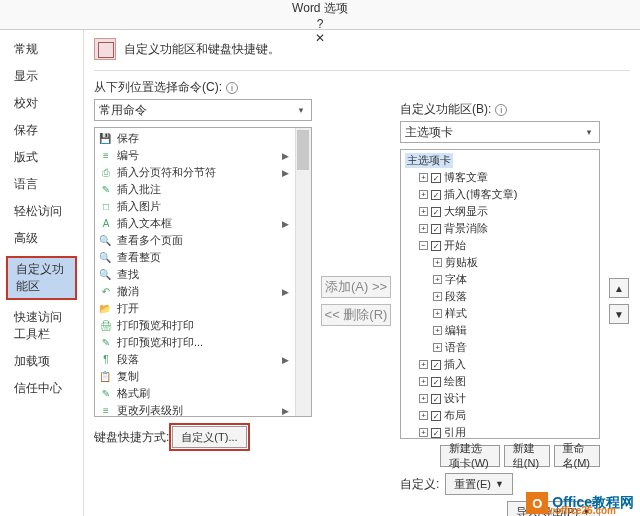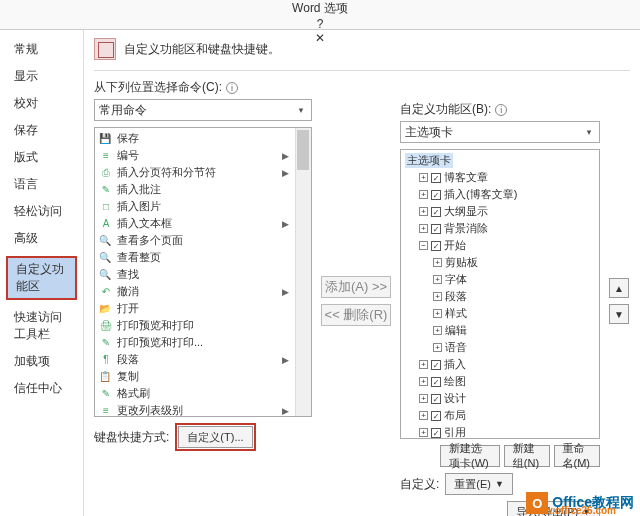--- a/index.html
+++ b/index.html
@@ -49,21 +49,21 @@
 .chk{width:10px;height:10px;border:1px solid #555;font-size:8px;line-height:9px;text-align:center;flex-shrink:0;}
 .chk.on::after{content:"✓";color:#333;}
 .ind1{padding-left:14px;}
 .ind2{padding-left:28px;}
 .tree-hl{background:#d0e3f7;padding:0 2px;}
 
 .midbtn{width:70px;height:22px;border:1px solid #bbb;background:#f4f4f4;font-size:13px;color:#888;display:flex;align-items:center;justify-content:center;}
 
 .arrowbtn{width:20px;height:20px;border:1px solid #999;background:#f4f4f4;display:flex;align-items:center;justify-content:center;font-size:10px;}
 
-.bottom-row{display:flex;align-items:center;gap:6px;margin-top:6px;font-size:12px;}
+.bottom-row{display:flex;align-items:center;margin-top:6px;font-size:12px;}
 .btn{height:22px;border:1px solid #999;background:#f4f4f4;padding:0 8px;font-size:11px;display:inline-flex;align-items:center;}
 .btn .dd{margin-left:4px;font-size:9px;}
 .hlbox{border:2px solid #c0392b;padding:1px;}
 
 .right-btns{display:flex;gap:4px;margin-top:6px;padding-left:40px;}
 .right-row2{display:flex;align-items:center;gap:6px;margin-top:6px;}
 .right-row3{display:flex;align-items:center;justify-content:flex-end;gap:6px;margin-top:6px;}
 
 .watermark{position:absolute;right:6px;bottom:2px;display:flex;align-items:center;gap:4px;}
 .watermark .wm-icon{width:22px;height:22px;background:#e77817;display:flex;align-items:center;justify-content:center;color:#fff;font-weight:bold;font-size:13px;}

